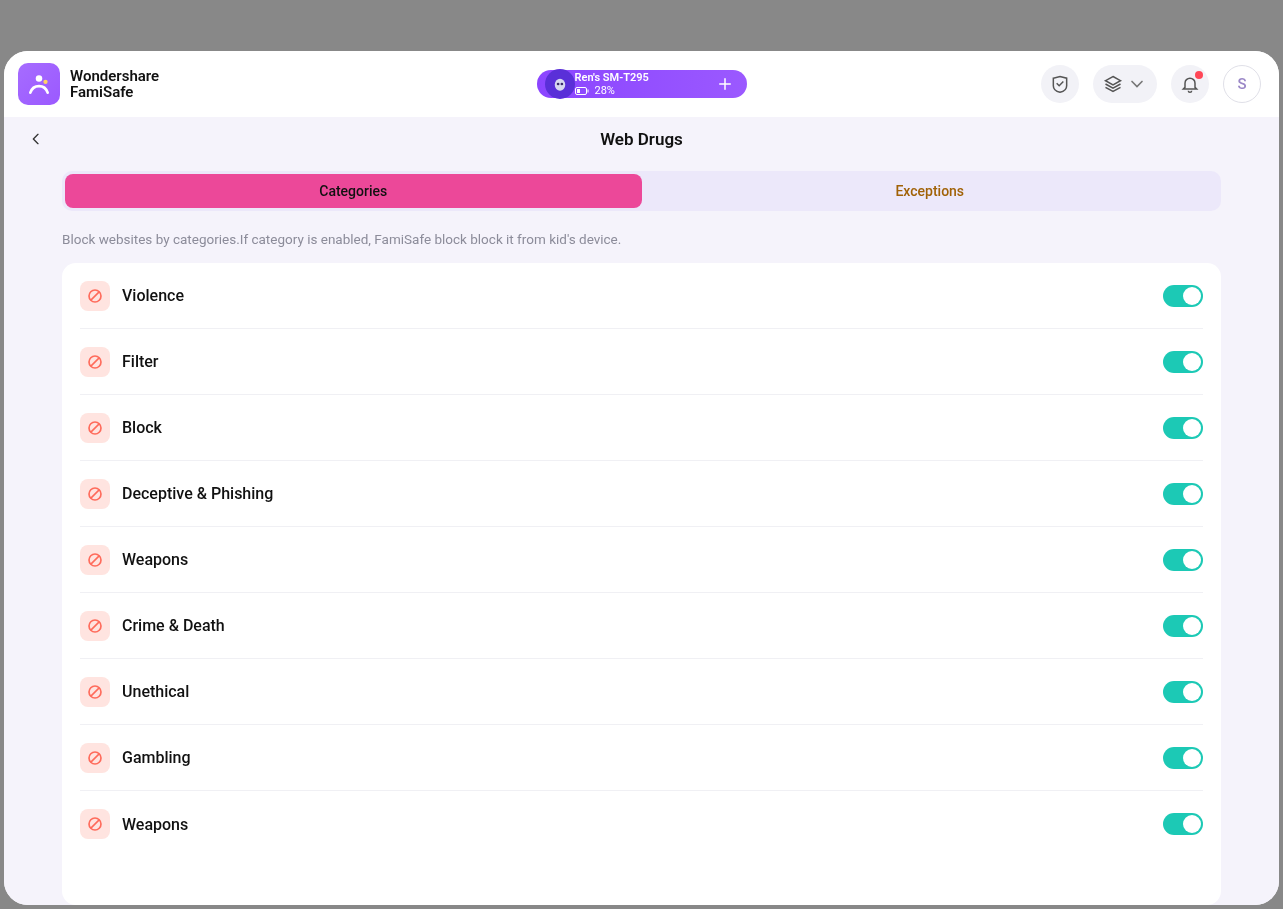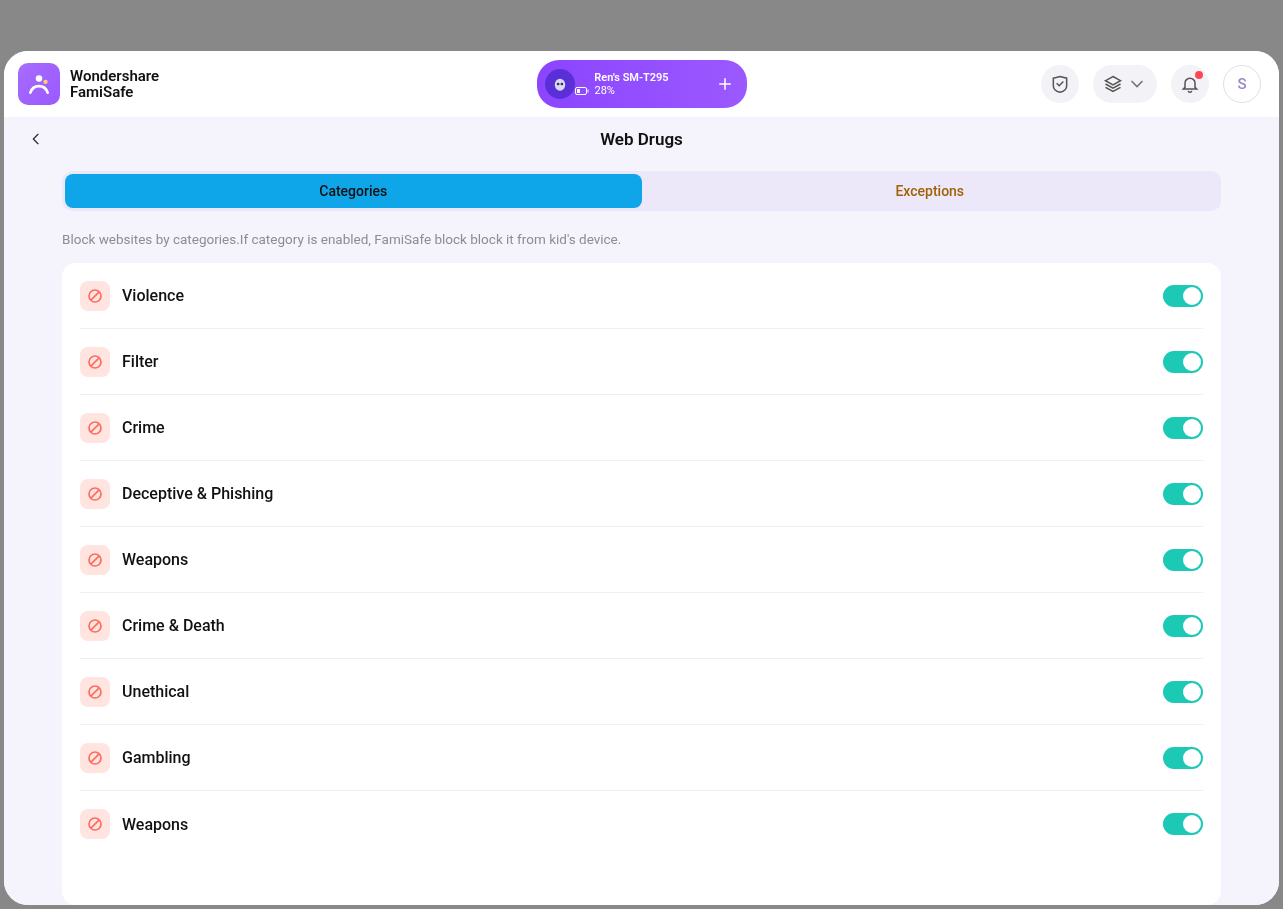--- a/index.html
+++ b/index.html
@@ -43,25 +43,24 @@
   .header-center {
     position: absolute;
     left: 50%; transform: translateX(-50%);
     display: flex; align-items: center;
   }
   .device-pill {
     display: flex;
     align-items: center;
     background: linear-gradient(90deg,#8b45ff,#9b59ff);
     border-radius: 22px;
-    height: 48px;
+    height: 28px;
     padding: 0 10px 0 8px;
     gap: 0;
     min-width: 210px;
-    text-align: center;
   }
   .device-avatar {
     width: 30px; height: 30px;
     background: #5a2fd8;
     border-radius: 50%;
     display: flex; align-items: center; justify-content: center;
     flex-shrink: 0;
   }
   .device-avatar svg { width: 18px; height: 18px; }
   .device-info { display: flex; flex-direction: column; color: #fff; font-size: 11px; line-height: 1.2; flex: 1; }
@@ -140,21 +139,21 @@
     flex: 1;
     display: flex;
     align-items: center;
     justify-content: center;
     font-size: 14px;
     font-weight: 500;
     color: #a16207;
     border-radius: 8px;
     cursor: pointer;
   }
-  .tab.active { background: #0ea5e9; color: #111; }
+  .tab.active { background: #ec4899; color: #111; }
   .help-text { font-size: 13.5px; color: #8c8c9a; margin: 20px 0 16px 0; }
 
   .list-card {
     background: #fff;
     border-radius: 14px;
     flex: 1;
     overflow-y: auto;
     padding: 0 18px;
   }
   .list-card::-webkit-scrollbar { width: 8px; }
@@ -310,21 +309,21 @@
             <div class="knob"></div>
           </div>
   </div>
         <div class="row">
     <div class="row-icon">
             <svg viewBox="0 0 24 24">
               <circle cx="12" cy="12" r="8" stroke="#ff6b5b" stroke-width="2.2" fill="none"></circle>
               <line x1="6.5" y1="17.5" x2="17.5" y2="6.5" stroke="#ff6b5b" stroke-width="2.2"></line>
             </svg>
           </div>
-    <div class="row-label">Crime</div>
+    <div class="row-label">Block</div>
     <div class="toggle ">
             <div class="knob"></div>
           </div>
   </div>
         <div class="row">
     <div class="row-icon">
             <svg viewBox="0 0 24 24">
               <circle cx="12" cy="12" r="8" stroke="#ff6b5b" stroke-width="2.2" fill="none"></circle>
               <line x1="6.5" y1="17.5" x2="17.5" y2="6.5" stroke="#ff6b5b" stroke-width="2.2"></line>
             </svg>

